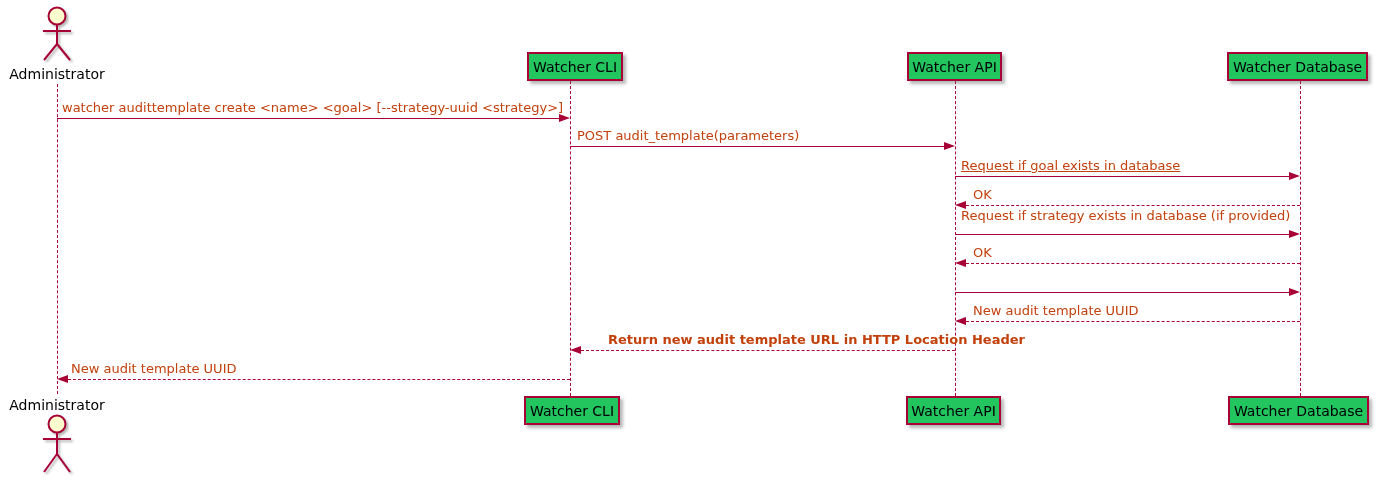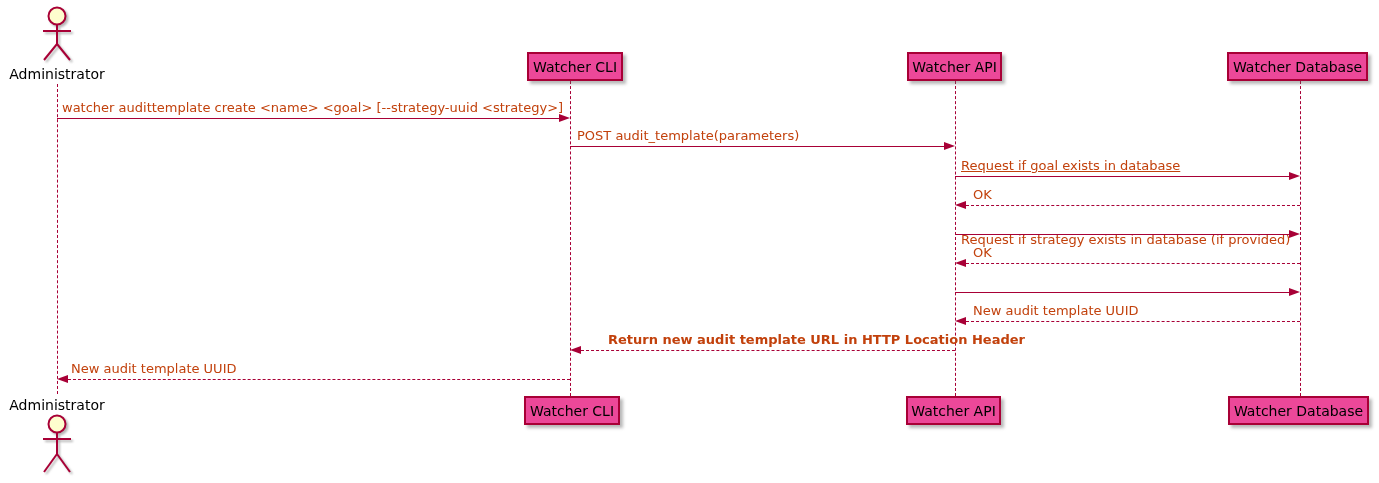--- a/index.html
+++ b/index.html
@@ -9,21 +9,21 @@
     height: 483px;
     background: #ffffff;
     font-family: "DejaVu Sans", sans-serif;
     overflow: hidden;
     border-radius: 14px;
   }
   .participant {
     position: absolute;
     box-sizing: border-box;
     height: 29px;
-    background: #ec4899;
+    background: #22c55e;
     border: 2px solid #A80036;
     box-shadow: 3px 3px 3px rgba(100,100,100,0.45);
     display: flex;
     align-items: center;
     justify-content: center;
     font-size: 14px;
     color: #000000;
     white-space: nowrap;
   }
   .lifeline {
@@ -124,21 +124,21 @@
     <div class="line-solid"></div>
       <div class="head-right"></div>
   </div>
 
   <div class="msg-label" style="left:973px; top:187px;">OK</div>
   <div class="arrow to-left" style="left:955px; top:201px; width:345px;">
     <div class="line-dashed"></div>
       <div class="head-left"></div>
   </div>
 
-  <div class="msg-label" style="left:961px; top:232px;">Request if strategy exists in database (if provided)</div>
+  <div class="msg-label" style="left:961px; top:208px;">Request if strategy exists in database (if provided)</div>
   <div class="arrow to-right" style="left:955px; top:230px; width:345px;">
     <div class="line-solid"></div>
       <div class="head-right"></div>
   </div>
 
   <div class="msg-label" style="left:973px; top:245px;">OK</div>
   <div class="arrow to-left" style="left:955px; top:259px; width:345px;">
     <div class="line-dashed"></div>
       <div class="head-left"></div>
   </div>

